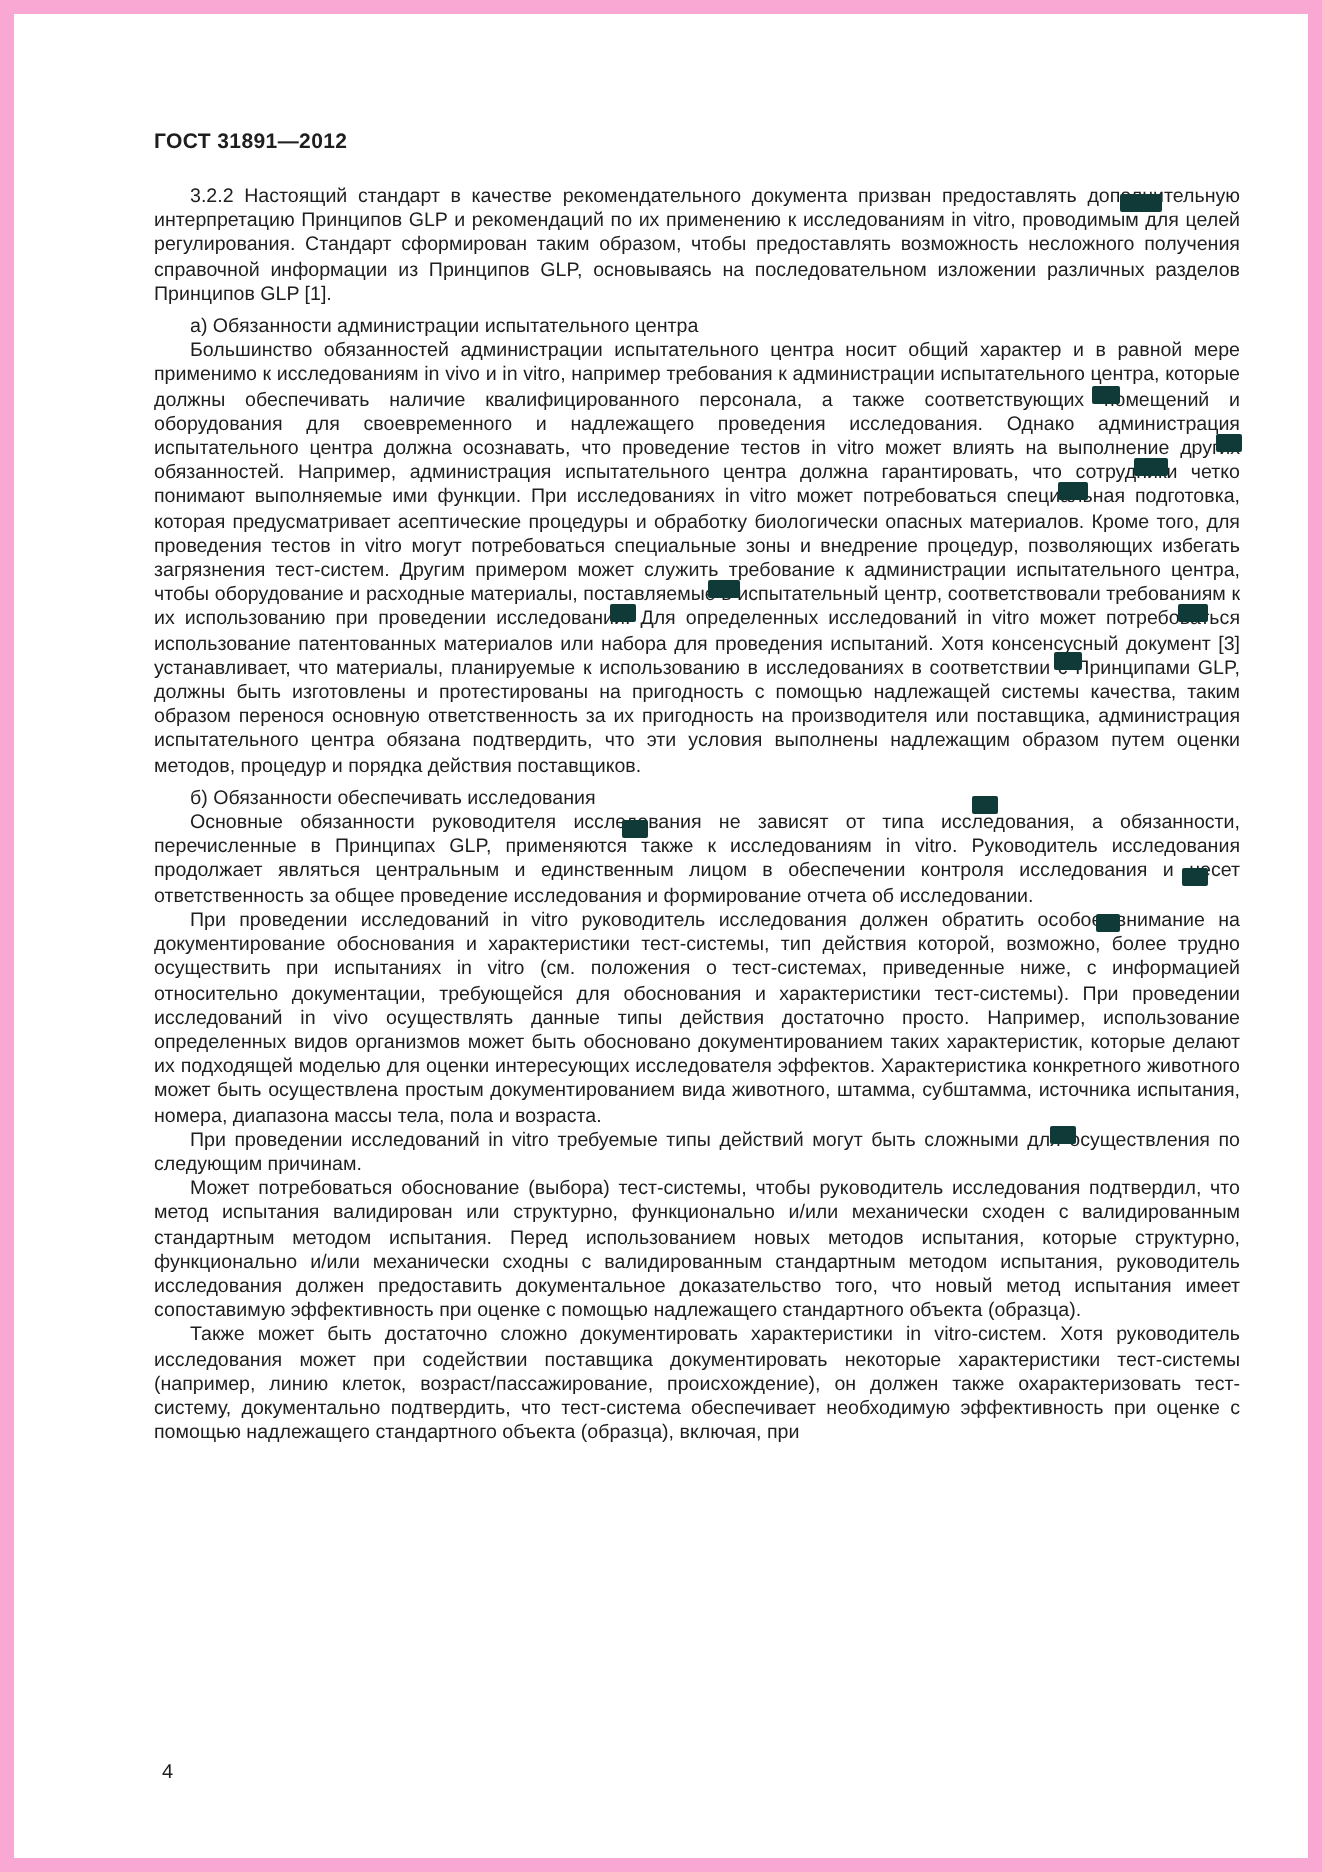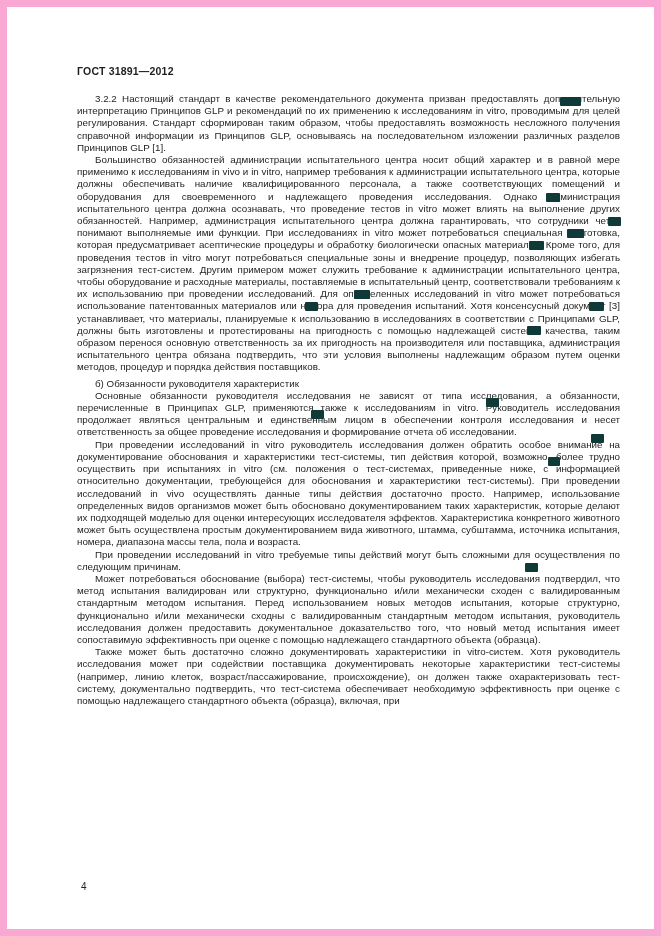--- a/index.html
+++ b/index.html
@@ -59,22 +59,23 @@
   }
 </style>
 </head>
 <body>
 
 <div class="page">
   <div class="doc-header">ГОСТ 31891—2012</div>
 
   <div class="content" id="content">
       <p class="body"><span>3.2.2 Настоящий стандарт в качестве рекомендательного документа призван предоставлять дополнительную интерпретацию Принципов GLP и рекомендаций по их применению к исследованиям </span><span class="it">in vitro</span><span>, проводимым для целей регулирования. Стандарт сформирован таким образом, чтобы предоставлять возможность несложного получения справочной информации из Принципов GLP, основываясь на последовательном изложении различных разделов Принципов GLP [1].</span></p>
+      <p class="body gap"><span>а) Обязанности администрации испытательного центра</span></p>
       <p class="body"><span>Большинство обязанностей администрации испытательного центра носит общий характер и в равной мере применимо к исследованиям </span><span class="it">in vivo</span><span> и </span><span class="it">in vitro</span><span>, например требования к администрации испытательного центра, которые должны обеспечивать наличие квалифицированного персонала, а также соответствующих помещений и оборудования для своевременного и надлежащего проведения исследования. Однако администрация испытательного центра должна осознавать, что проведение тестов </span><span class="it">in vitro</span><span> может влиять на выполнение других обязанностей. Например, администрация испытательного центра должна гарантировать, что сотрудники четко понимают выполняемые ими функции. При исследованиях </span><span class="it">in vitro</span><span> может потребоваться специальная подготовка, которая предусматривает асептические процедуры и обработку биологически опасных материалов. Кроме того, для проведения тестов </span><span class="it">in vitro</span><span> могут потребоваться специальные зоны и внедрение процедур, позволяющих избегать загрязнения тест-систем. Другим примером может служить требование к администрации испытательного центра, чтобы оборудование и расходные материалы, поставляемые в испытательный центр, соответствовали требованиям к их использованию при проведении исследований. Для определенных исследований </span><span class="it">in vitro</span><span> может потребоваться использование патентованных материалов или набора для проведения испытаний. Хотя консенсусный документ [3] устанавливает, что материалы, планируемые к использованию в исследованиях в соответствии с Принципами GLP, должны быть изготовлены и протестированы на пригодность с помощью надлежащей системы качества, таким образом перенося основную ответственность за их пригодность на производителя или поставщика, администрация испытательного центра обязана подтвердить, что эти условия выполнены надлежащим образом путем оценки методов, процедур и порядка действия поставщиков.</span></p>
-      <p class="body gap"><span>б) Обязанности руководителя характеристик</span></p>
+      <p class="body gap"><span>б) Обязанности обеспечивать исследования</span></p>
       <p class="body"><span>Основные обязанности руководителя исследования не зависят от типа исследования, а обязанности, перечисленные в Принципах GLP, применяются также к исследованиям </span><span class="it">in vitro</span><span>. Руководитель исследования продолжает являться центральным и единственным лицом в обеспечении контроля исследования и несет ответственность за общее проведение исследования и формирование отчета об исследовании.</span></p>
       <p class="body"><span>При проведении исследований </span><span class="it">in vitro</span><span> руководитель исследования должен обратить особое внимание на документирование обоснования и характеристики тест-системы, тип действия которой, возможно, более трудно осуществить при испытаниях </span><span class="it">in vitro</span><span> (см. положения о тест-системах, приведенные ниже, с информацией относительно документации, требующейся для обоснования и характеристики тест-системы). При проведении исследований </span><span class="it">in vivo</span><span> осуществлять данные типы действия достаточно просто. Например, использование определенных видов организмов может быть обосновано документированием таких характеристик, которые делают их подходящей моделью для оценки интересующих исследователя эффектов. Характеристика конкретного животного может быть осуществлена простым документированием вида животного, штамма, субштамма, источника испытания, номера, диапазона массы тела, пола и возраста.</span></p>
       <p class="body"><span>При проведении исследований </span><span class="it">in vitro</span><span> требуемые типы действий могут быть сложными для осуществления по следующим причинам.</span></p>
       <p class="body"><span>Может потребоваться обоснование (выбора) тест-системы, чтобы руководитель исследования подтвердил, что метод испытания валидирован или структурно, функционально и/или механически сходен с валидированным стандартным методом испытания. Перед использованием новых методов испытания, которые структурно, функционально и/или механически сходны с валидированным стандартным методом испытания, руководитель исследования должен предоставить документальное доказательство того, что новый метод испытания имеет сопоставимую эффективность при оценке с помощью надлежащего стандартного объекта (образца).</span></p>
       <p class="body"><span>Также может быть достаточно сложно документировать характеристики </span><span class="it">in vitro</span><span>-систем. Хотя руководитель исследования может при содействии поставщика документировать некоторые характеристики тест-системы (например, линию клеток, возраст/пассажирование, происхождение), он должен также охарактеризовать тест-систему, документально подтвердить, что тест-система обеспечивает необходимую эффективность при оценке с помощью надлежащего стандартного объекта (образца), включая, при</span></p>
     </div>
 
   <div class="page-number">4</div>
 
   <div id="marks">

